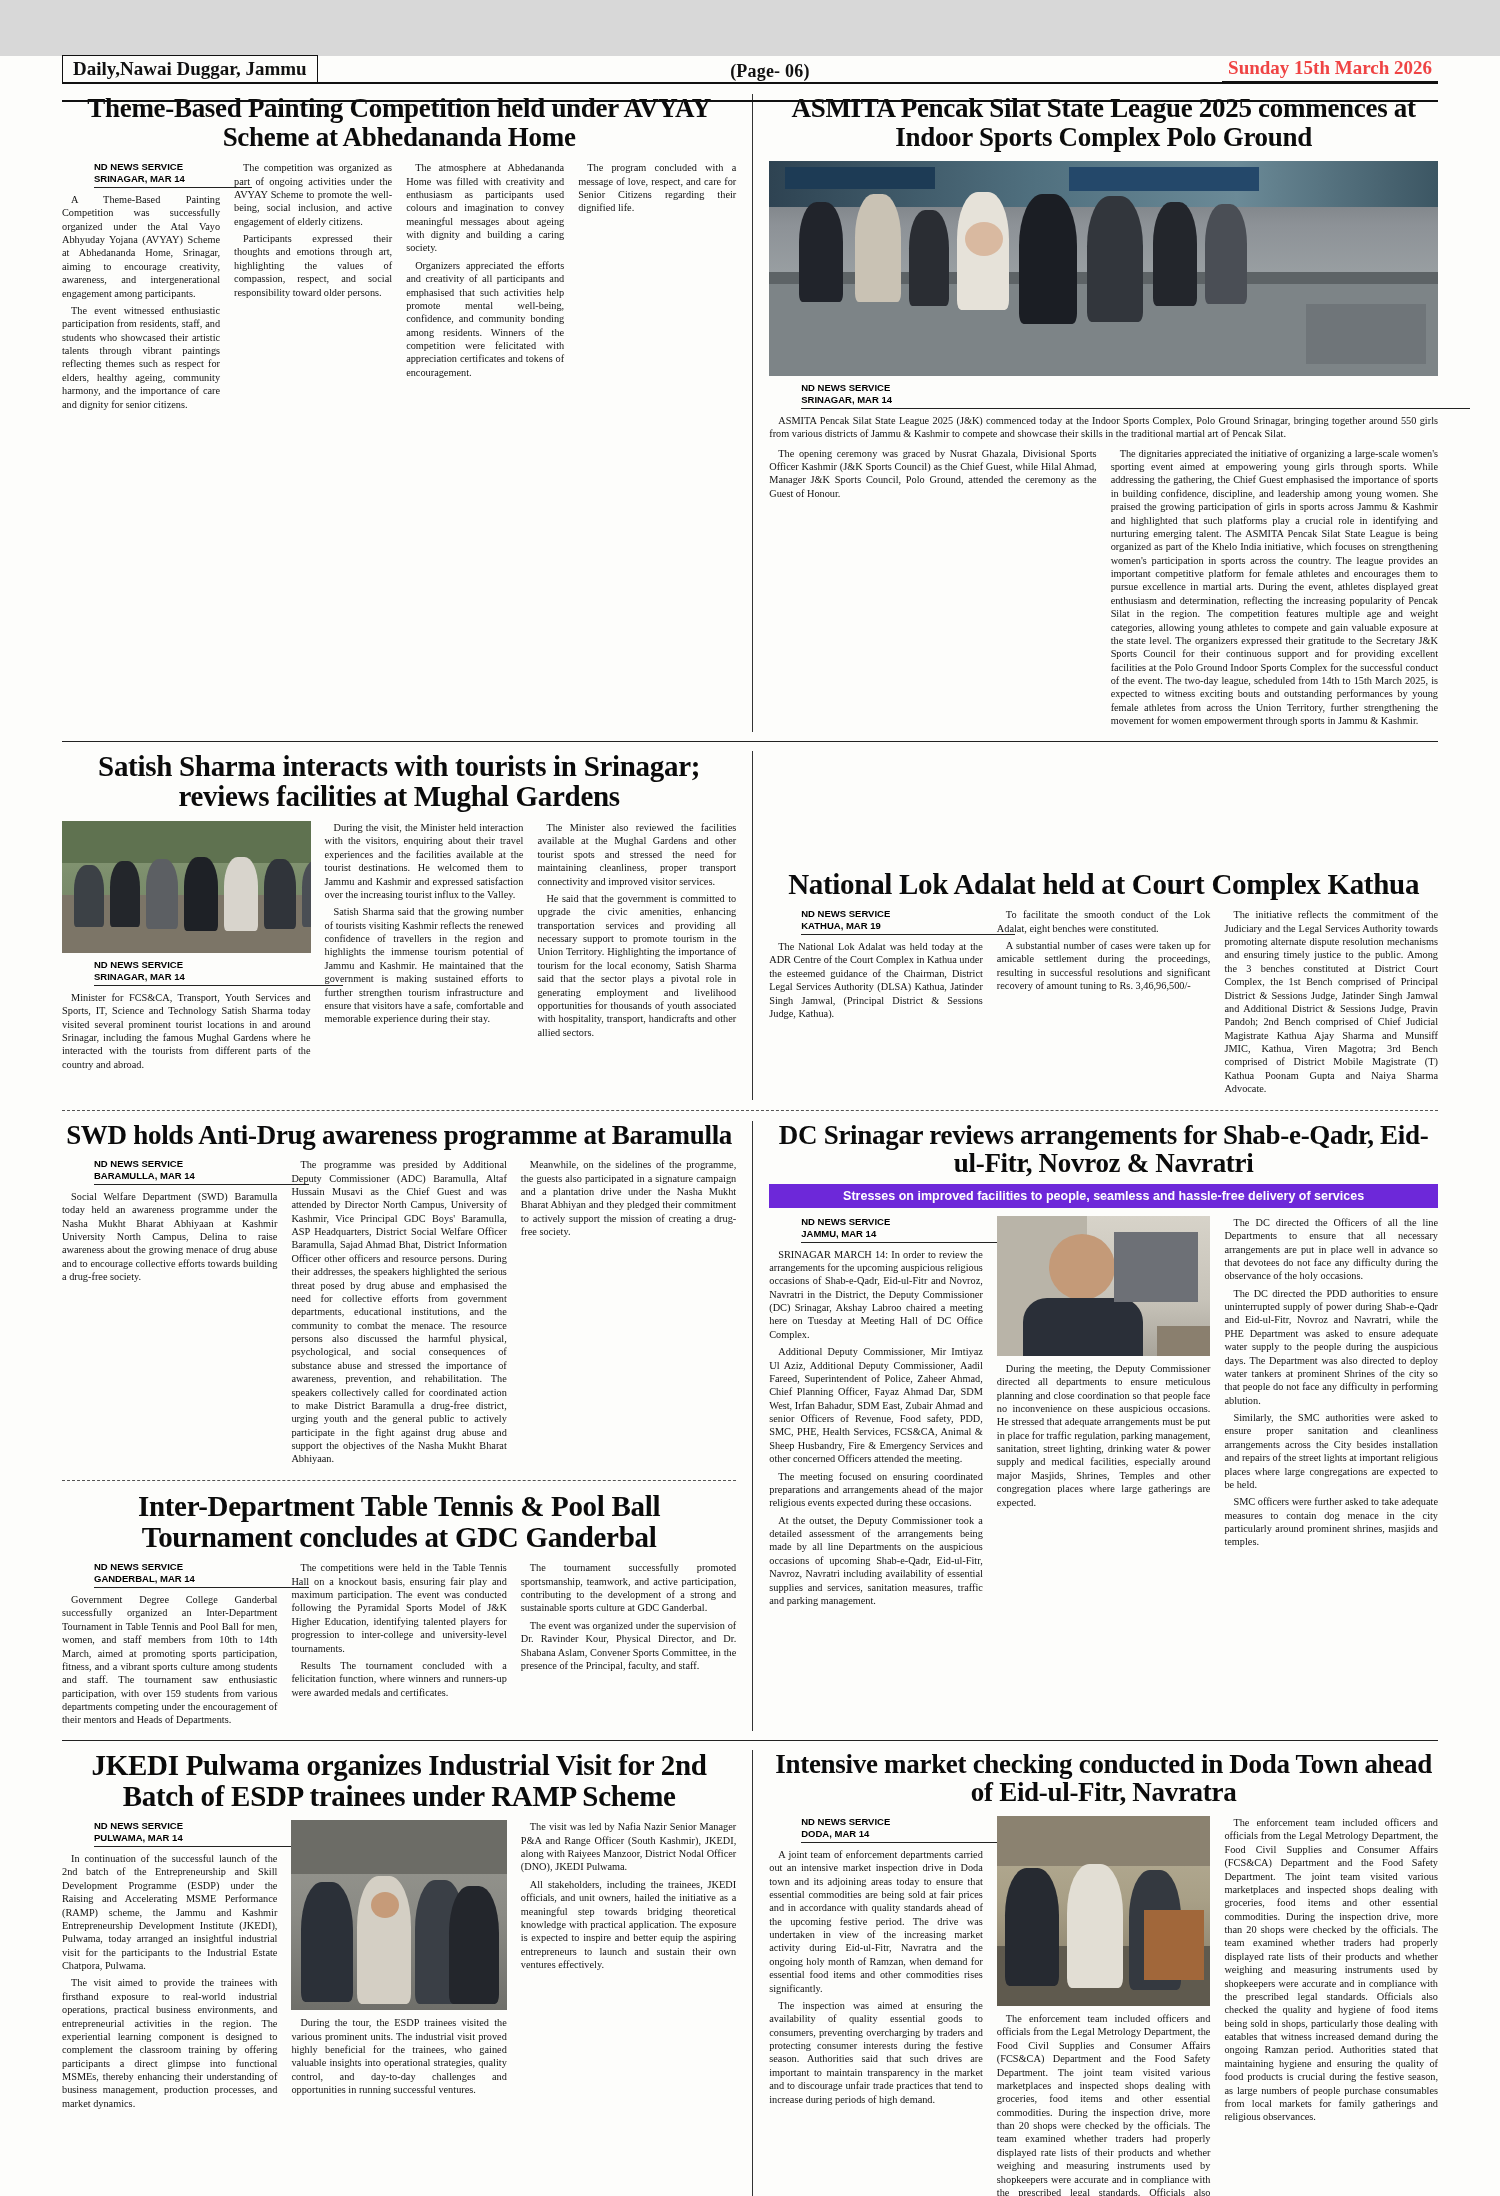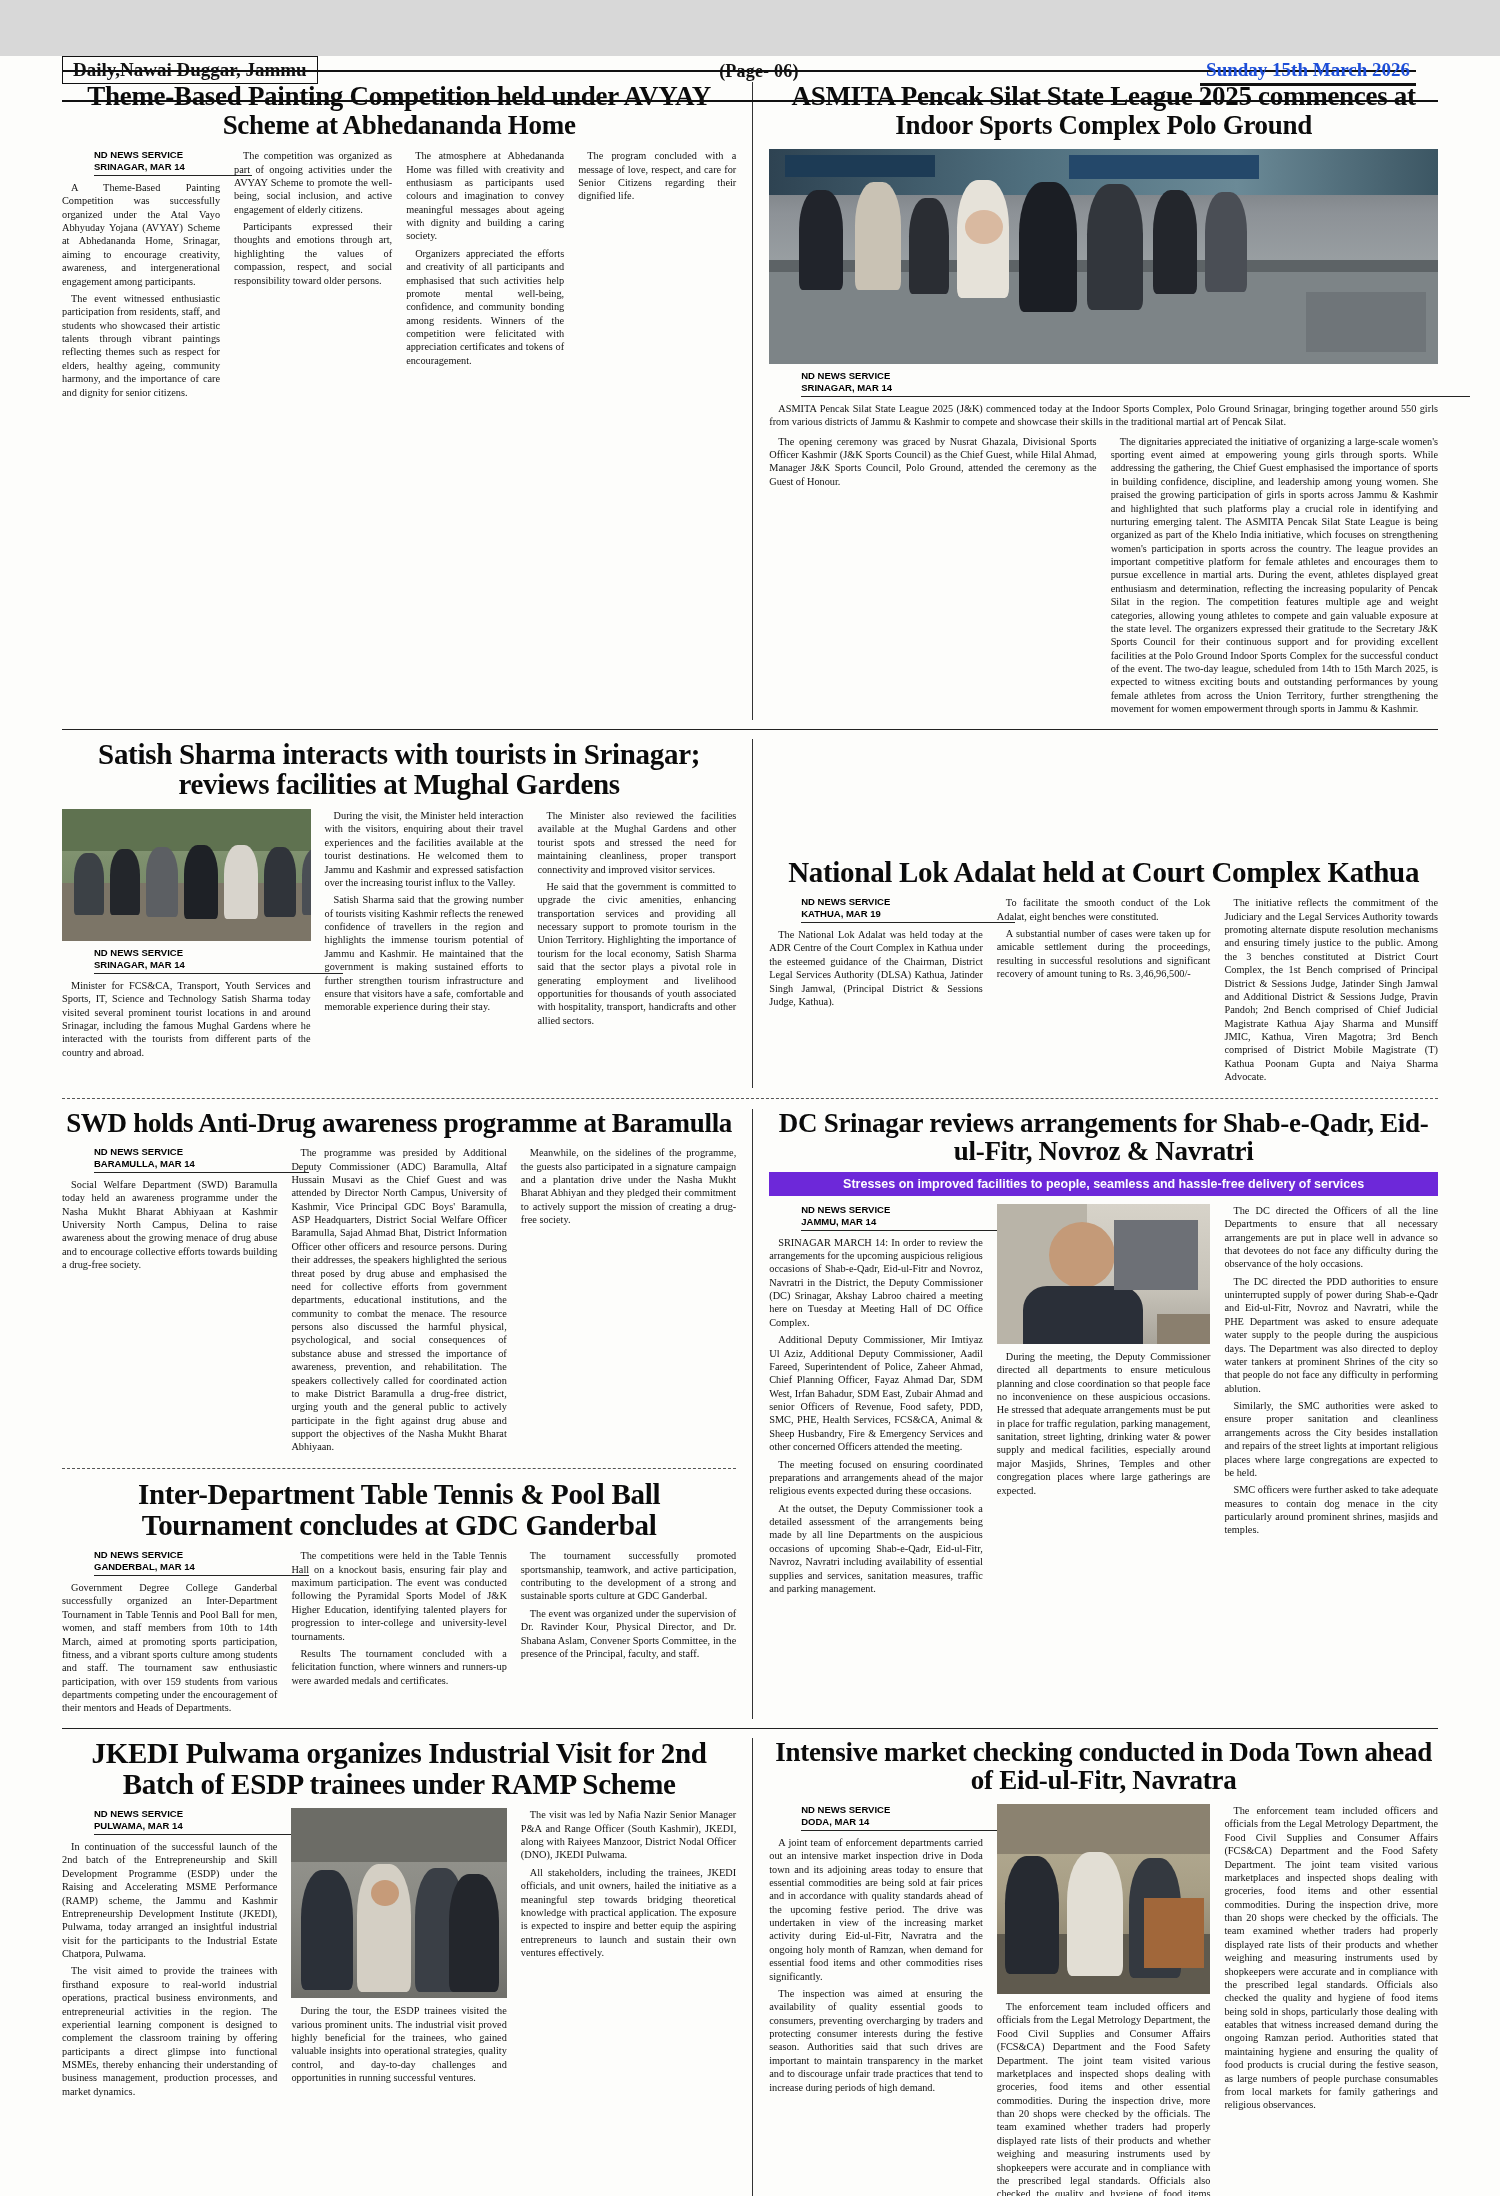--- a/index.html
+++ b/index.html
@@ -11,36 +11,36 @@
   }
   .page {
     position:relative;
     width:1500px; height:2196px;
     background:#fdfdfb;
     padding:0;
   }
   
   .masthead {
     position:relative;
-    margin:56px 84px 0 62px;
-    height:16px;
+    margin:56px 62px 0 62px;
+    height:28px;
     border-bottom:2.5px solid #111;
-    display:flex; align-items:flex-start; justify-content:space-between;
+    display:flex; align-items:center; justify-content:space-between;
   }
   .mast-left {
     font-family:"Liberation Serif", serif;
     font-weight:bold; font-size:19px; color:#111;
     border:1.5px solid #111; padding:3px 10px 4px 10px; line-height:1;
   }
   .mast-center {
     font-weight:bold; font-size:18px; color:#111; padding-top:5px;
     letter-spacing:.2px;
   }
   .mast-right {
-    font-weight:bold; font-size:19px; color:#1d4ed8;
+    font-weight:bold; font-size:19px; color:#ef4444;
     border-bottom:3px solid #111; padding:4px 6px 4px 6px; line-height:1;
   }
   
   .content { padding:0 62px; }
   .hr { border-top:1.5px solid #222; margin:9px 0 9px 0; }
   .dash { border-top:1.5px dashed #555; margin:10px 0 10px 0; }
   .headline {
     text-align:center; font-weight:bold; color:#0b0b0b;
     font-family:"Liberation Serif", serif;
     line-height:1.06; letter-spacing:-.3px;

